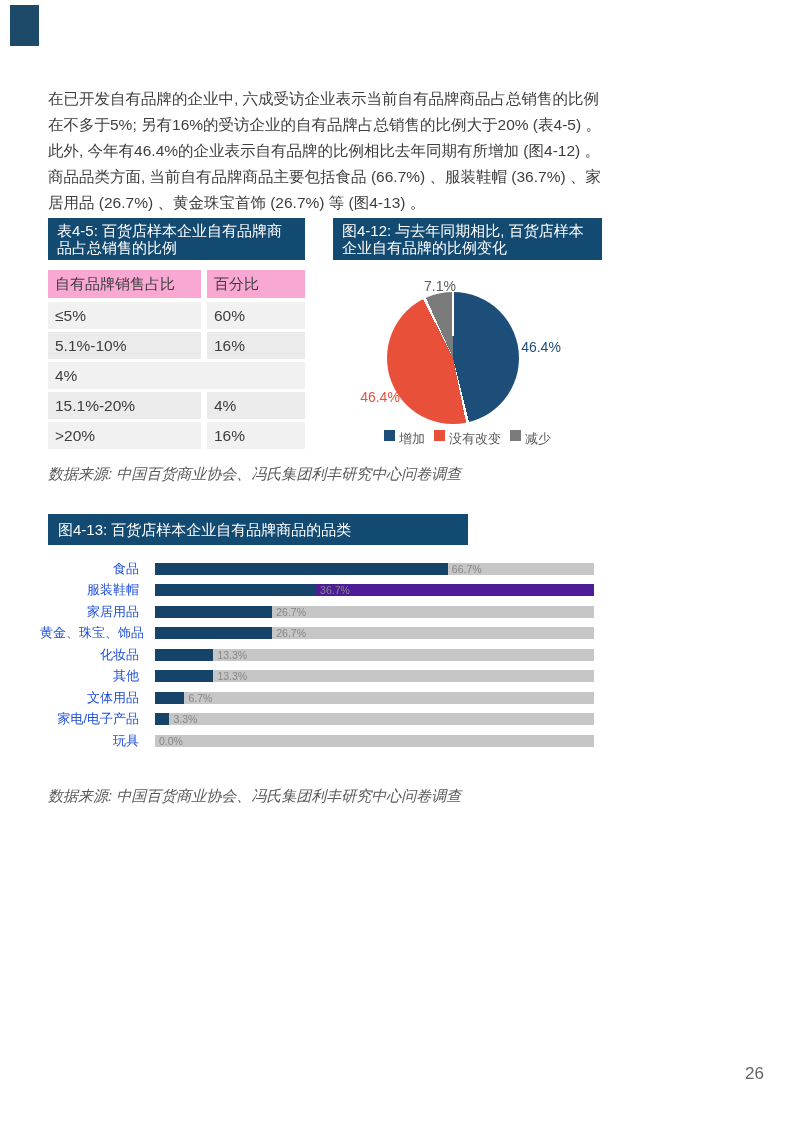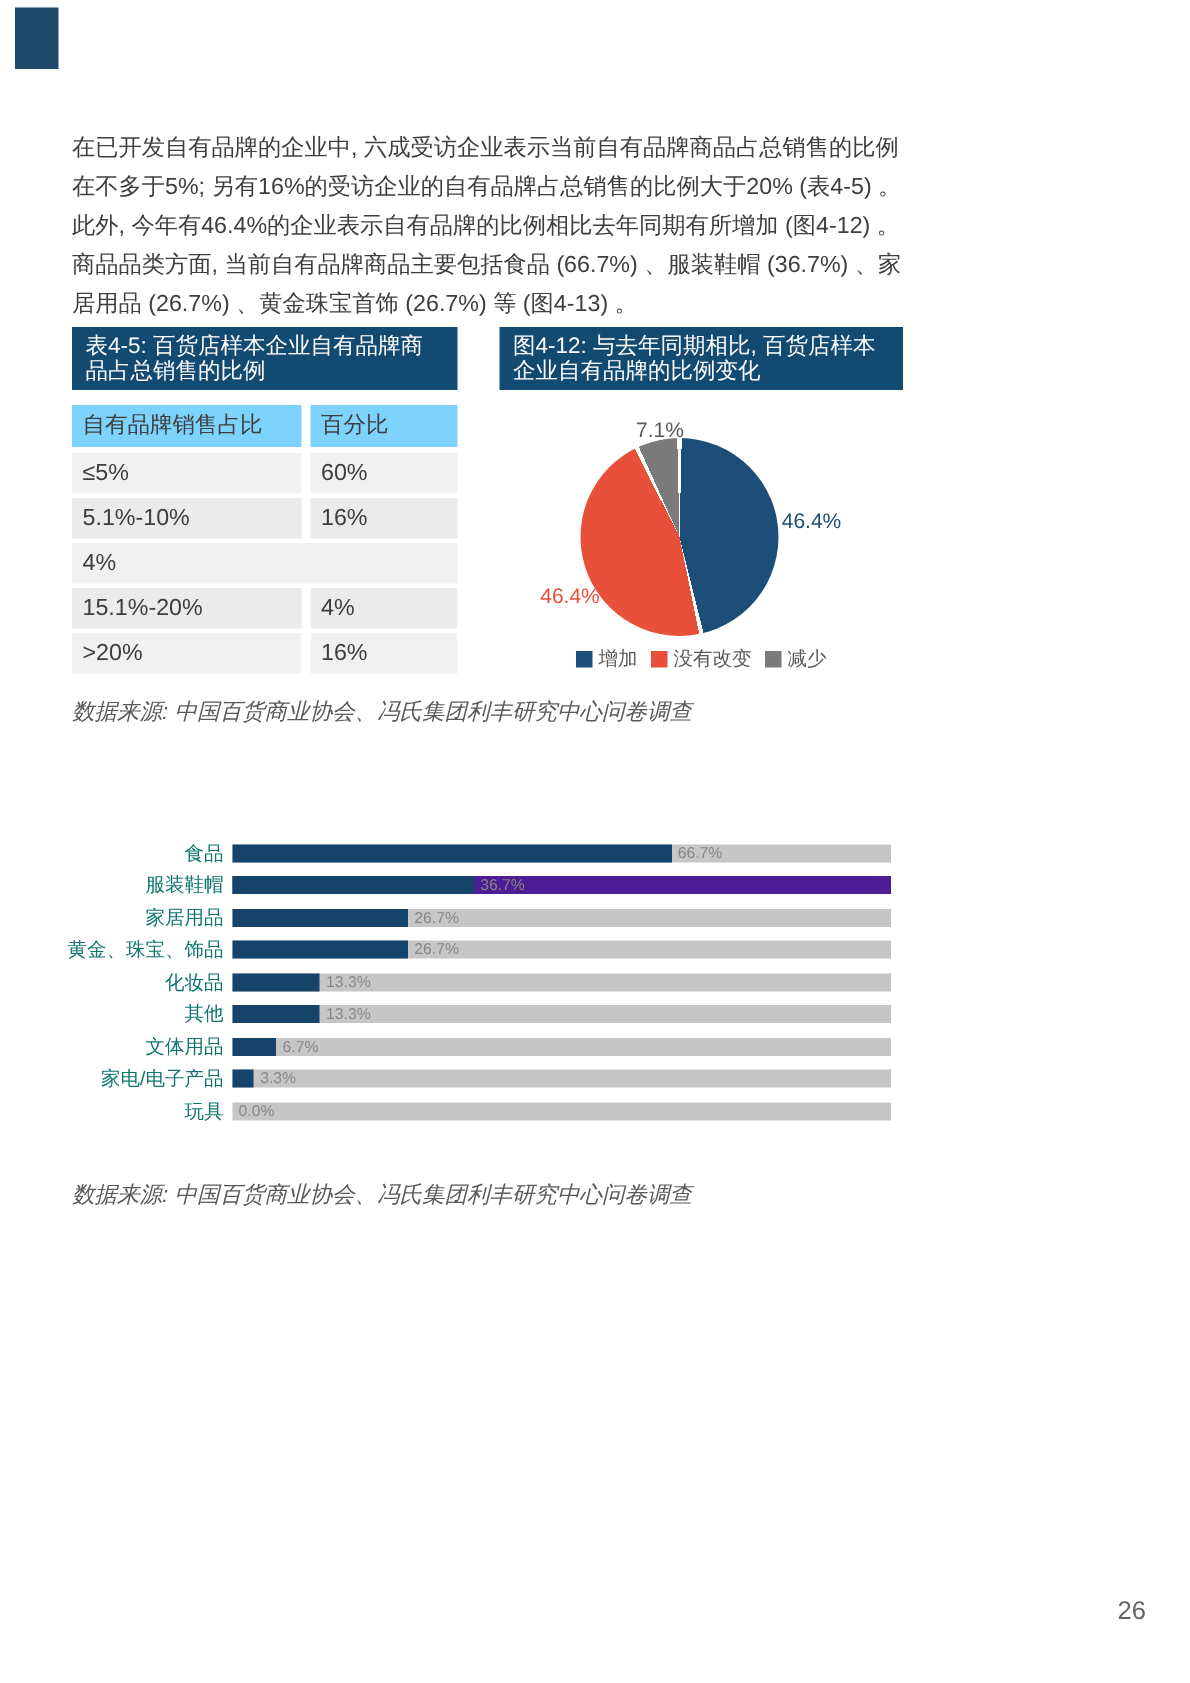--- a/index.html
+++ b/index.html
@@ -19,44 +19,44 @@
     color:#ffffff; font-size:15px; line-height:17px; padding:4px 9px;
   }
   .table-panel { position:absolute; left:48px; top:218px; width:257px; }
   .pie-panel   { position:absolute; left:333px; top:218px; width:269px; height:240px; }
   .table-panel .panel-header, .pie-panel .panel-header { min-height:40px; }
 
   .col-head-row { display:flex; gap:6px; margin-top:10px; margin-bottom:4px; }
   .cell { padding-left:7px; overflow:hidden; white-space:nowrap; }
   .c1 { width:153px; flex:none; }
   .c2 { flex:1; }
-  .col-head { background:#7dd3fc; color:#3d3d3d; height:28px; line-height:28px; font-size:15px; }
+  .col-head { background:#f9a8d4; color:#3d3d3d; height:28px; line-height:28px; font-size:15px; }
   .t-row { display:flex; gap:6px; margin-bottom:3px; font-size:15.5px; color:#3d3d3d; }
   .t-row .cell { height:27px; line-height:27px; }
   .t-row.odd  .cell { background:#f1f1f1; }
   .t-row.even .cell { background:#ebebec; }
 
   .pie { position:absolute; left:54px; top:74px; width:132px; height:132px; border-radius:50%; }
   .pie-label { position:absolute; font-size:14px; transform:translate(-50%,-50%); white-space:nowrap; }
   .pl-top   { left:107px; top:68px;  color:#595959; }
   .pl-right { left:208px; top:129px; color:#1f4e79; }
   .pl-left  { left:47px;  top:179px; color:#e8503a; }
   .legend { position:absolute; left:0; top:212px; width:269px; display:flex; justify-content:center; gap:9px; font-size:13px; color:#595959; }
-  .legend-item { display:flex; align-items:center; white-space:nowrap; }
+  .legend-item { display:flex; align-items:flex-start; white-space:nowrap; }
   .legend-item .key { width:11px; height:11px; display:inline-block; margin-right:4px; }
 
   .source { position:absolute; left:48px; font-style:italic; color:#595959; font-size:15px; }
   .s1 { top:465px; }
   .s2 { top:787px; }
 
   .bar-header { position:absolute; left:48px; top:514px; width:420px; height:31px; line-height:31px; padding:0 10px; font-size:15px; color:#fff; }
 
   .barchart { position:absolute; left:40px; top:558px; width:554px; }
   .b-row { display:flex; align-items:center; height:21.5px; }
-  .b-label { width:115px; flex:none; text-align:right; padding-right:6px; font-size:13px; color:#0f766e; white-space:nowrap; }
+  .b-label { width:115px; flex:none; text-align:right; padding-right:16px; font-size:13px; color:#1d4ed8; white-space:nowrap; }
   .b-track { position:relative; flex:1; height:12px; }
   .b-bar { position:absolute; left:0; top:0; height:12px; }
   .b-val { position:absolute; top:0; font-size:10.5px; line-height:12px; color:#878787; white-space:nowrap; }
 
   .pagenum { position:absolute; left:745px; top:1064px; font-size:17px; color:#646464; }
 </style>
 </head>
 <body>
 
 <div class="page">
@@ -111,20 +111,21 @@
         </span>
         <span class="legend-item">
           <span class="key" style="background: rgb(123, 123, 123);"></span>
           <span>减少</span>
         </span>
       </div>
   </section>
 
   <p class="source s1">数据来源: 中国百货商业协会、冯氏集团利丰研究中心问卷调查</p>
 
+  <div class="panel-header bar-header" style="background: rgb(19, 74, 114);">图4-13: 百货店样本企业自有品牌商品的品类</div>
 
   <div class="barchart" id="barchart">
       <div class="b-row">
         <div class="b-label">食品</div>
         <div class="b-track" style="background: rgb(198, 198, 198);">
           <div class="b-bar" style="width: 66.7%; background: rgb(21, 67, 106);"></div>
           <span class="b-val" style="left: calc(66.7% + 4px);">66.7%</span>
         </div>
       </div>
       <div class="b-row">

